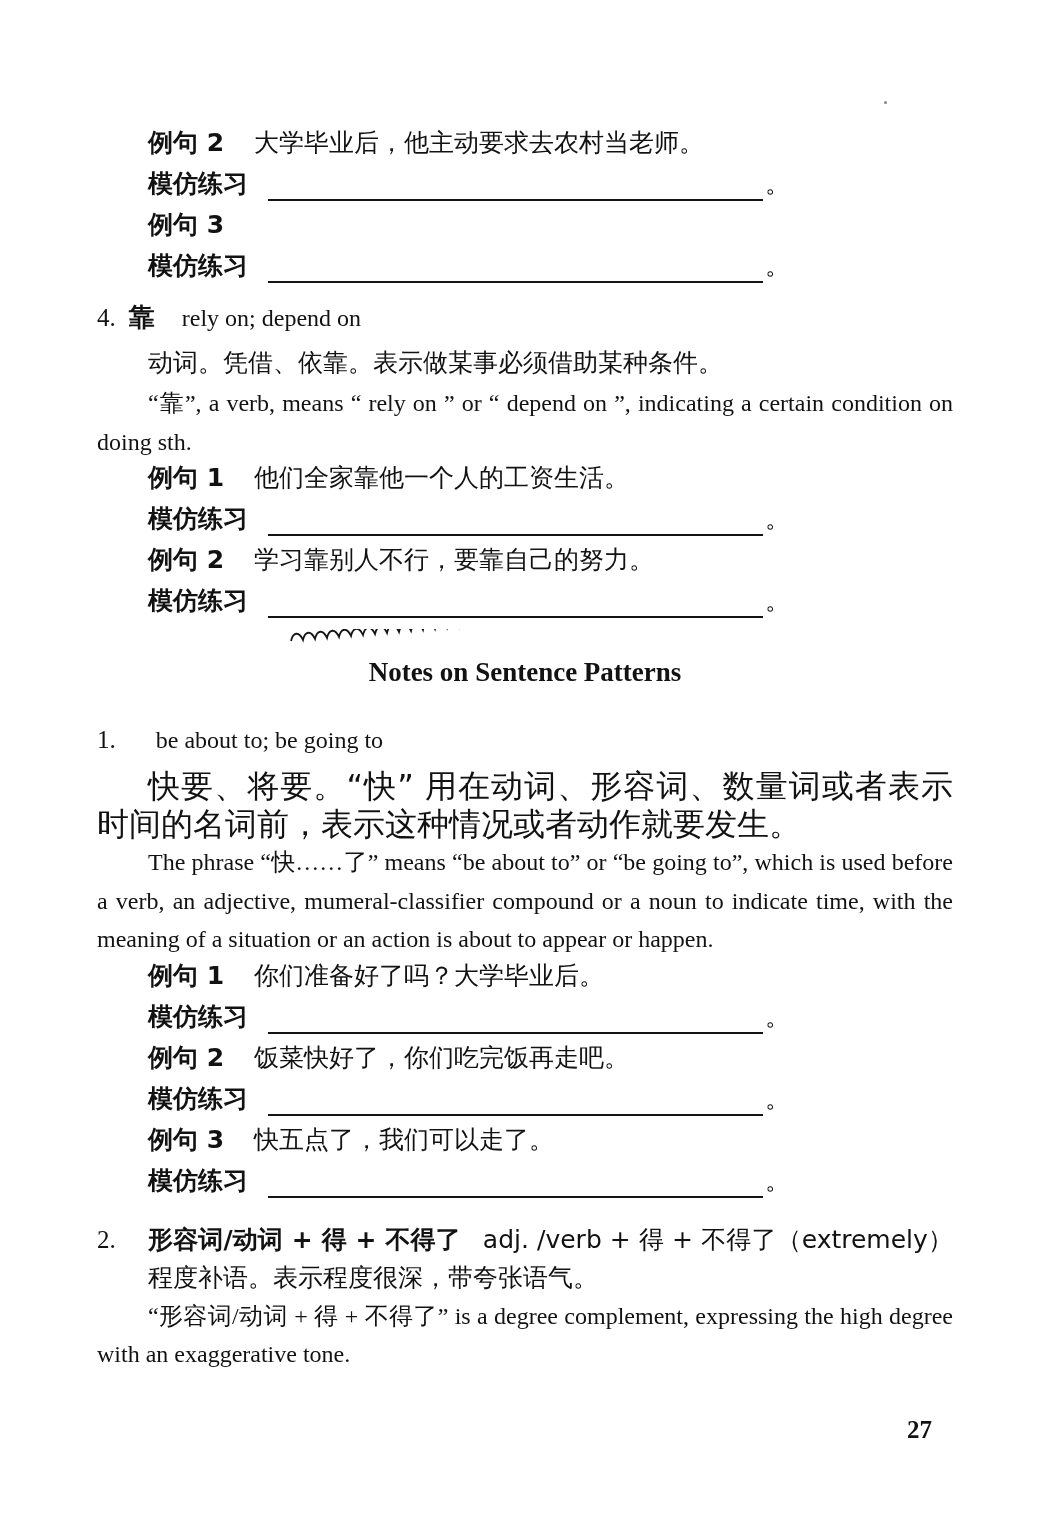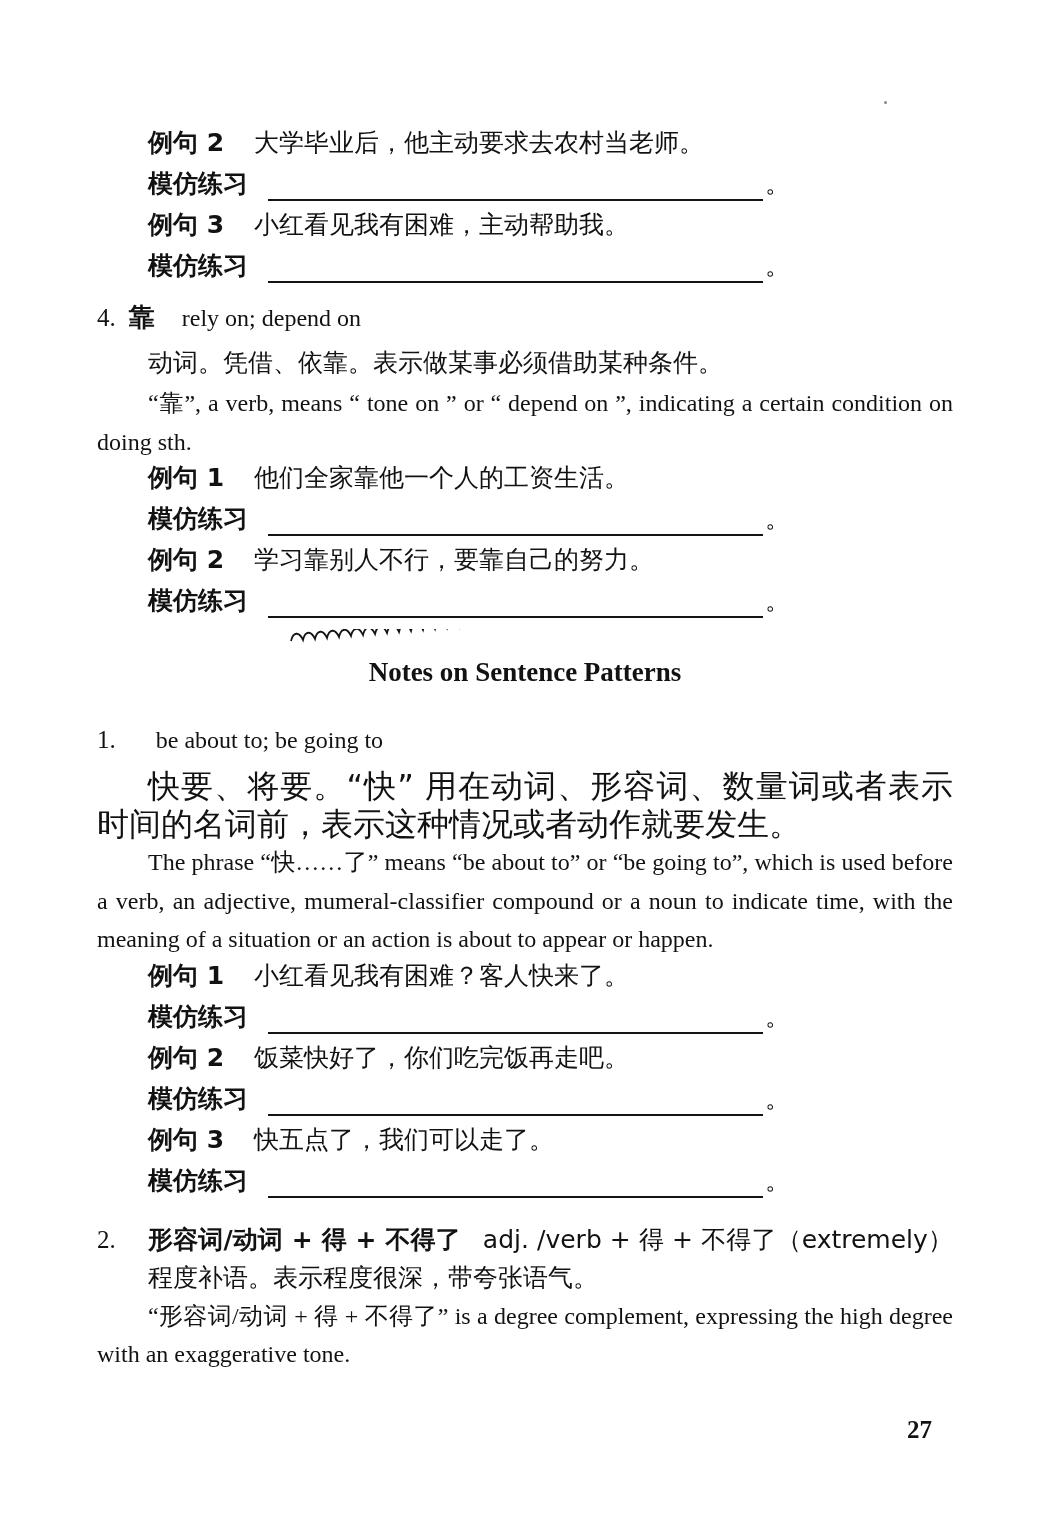--- a/index.html
+++ b/index.html
@@ -127,37 +127,36 @@
         <span class="lbl cjk">例句 2</span>
         <span class="sent cjk">大学毕业后，他主动要求去农村当老师。</span>
       </div>
       <div class="row pr-row">
         <span class="lbl cjk">模仿练习</span>
         <span class="blank"></span>
         <span class="period cjk">。</span>
       </div>
       <div class="row ex-row">
         <span class="lbl cjk">例句 3</span>
-        <span class="sent cjk">小红看见我有困难，主动帮助我。</span>
       </div>
       <div class="row pr-row">
         <span class="lbl cjk">模仿练习</span>
         <span class="blank"></span>
         <span class="period cjk">。</span>
       </div>
     </div>
 
     <div class="sec4-block">
       <div class="sec-head">
         <span class="num lat">4.</span>
         <span class="word cjk">靠</span>
         <span class="gloss lat">rely on; depend on</span>
       </div>
       <div class="cn-def cjk">动词。凭借、依靠。表示做某事必须借助某种条件。</div>
-      <div class="para ind lat">“靠”, a verb, means “ tone on ” or “ depend on ”, indicating a certain condition on doing sth.</div>
+      <div class="para ind lat">“靠”, a verb, means “ rely on ” or “ depend on ”, indicating a certain condition on doing sth.</div>
       <div class="row ex-row">
         <span class="lbl cjk">例句 1</span>
         <span class="sent cjk">他们全家靠他一个人的工资生活。</span>
       </div>
       <div class="row pr-row">
         <span class="lbl cjk">模仿练习</span>
         <span class="blank"></span>
         <span class="period cjk">。</span>
       </div>
       <div class="row ex-row">
@@ -180,21 +179,21 @@
 
     <div class="note1-block">
       <div class="sec-head">
         <span class="num lat">1.</span>
         <span class="gloss lat">be about to; be going to</span>
       </div>
       <div class="cn-para cjk">快要、将要。“快” 用在动词、形容词、数量词或者表示时间的名词前，表示这种情况或者动作就要发生。</div>
       <div class="para ind lat">The phrase “快……了” means “be about to”  or “be going to”, which is used before a verb, an adjective, mumeral-classifier compound or a noun to indicate time, with the meaning of a situation or an action is about to appear or happen.</div>
       <div class="row ex-row">
         <span class="lbl cjk">例句 1</span>
-        <span class="sent cjk">小红看见我有困难？客人快来了。</span>
+        <span class="sent cjk">你们准备好了吗？大学毕业后。</span>
       </div>
       <div class="row pr-row">
         <span class="lbl cjk">模仿练习</span>
         <span class="blank"></span>
         <span class="period cjk">。</span>
       </div>
       <div class="row ex-row">
         <span class="lbl cjk">例句 2</span>
         <span class="sent cjk">饭菜快好了，你们吃完饭再走吧。</span>
       </div>

